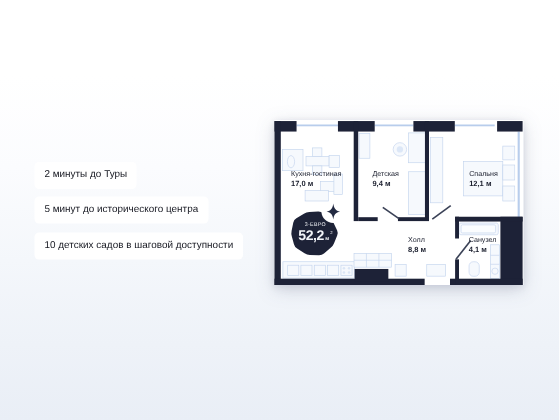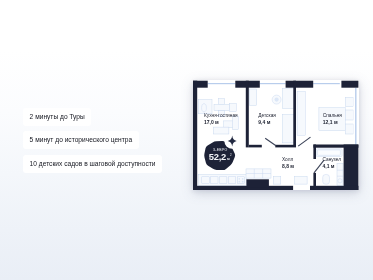--- a/index.html
+++ b/index.html
@@ -15,21 +15,21 @@
   
   .chips{position:absolute;left:23px;top:104.5px;}
   .chip-row{display:block;margin-bottom:5.2px;height:18.5px;}
   .chip{
     background:#fff;border-radius:3px;
     font-size:6.6px;line-height:1;color:#14161f;
     padding:6.0px 6.6px 5.6px 6.6px;display:inline-block;
     white-space:nowrap;letter-spacing:.02px;
   }
   
-  #plan{position:absolute;left:193px;top:80px;width:170px;height:110px;
+  #plan{position:absolute;left:183px;top:80px;width:170px;height:110px;
         filter:drop-shadow(0 3px 6px rgba(40,52,90,.18)) drop-shadow(0 1px 2px rgba(40,52,90,.10));}
   #plan svg{display:block;overflow:visible;}
   .rlabel{font-size:4.75px;fill:#1b1f2e;font-family:"Liberation Sans",sans-serif;}
   .rarea{font-size:5.0px;fill:#1b1f2e;font-family:"Liberation Sans",sans-serif;font-weight:bold;}
   
   #badge{position:absolute;left:193px;top:138px;width:42px;height:36px;}
 </style>
 </head>
 <body>
 

